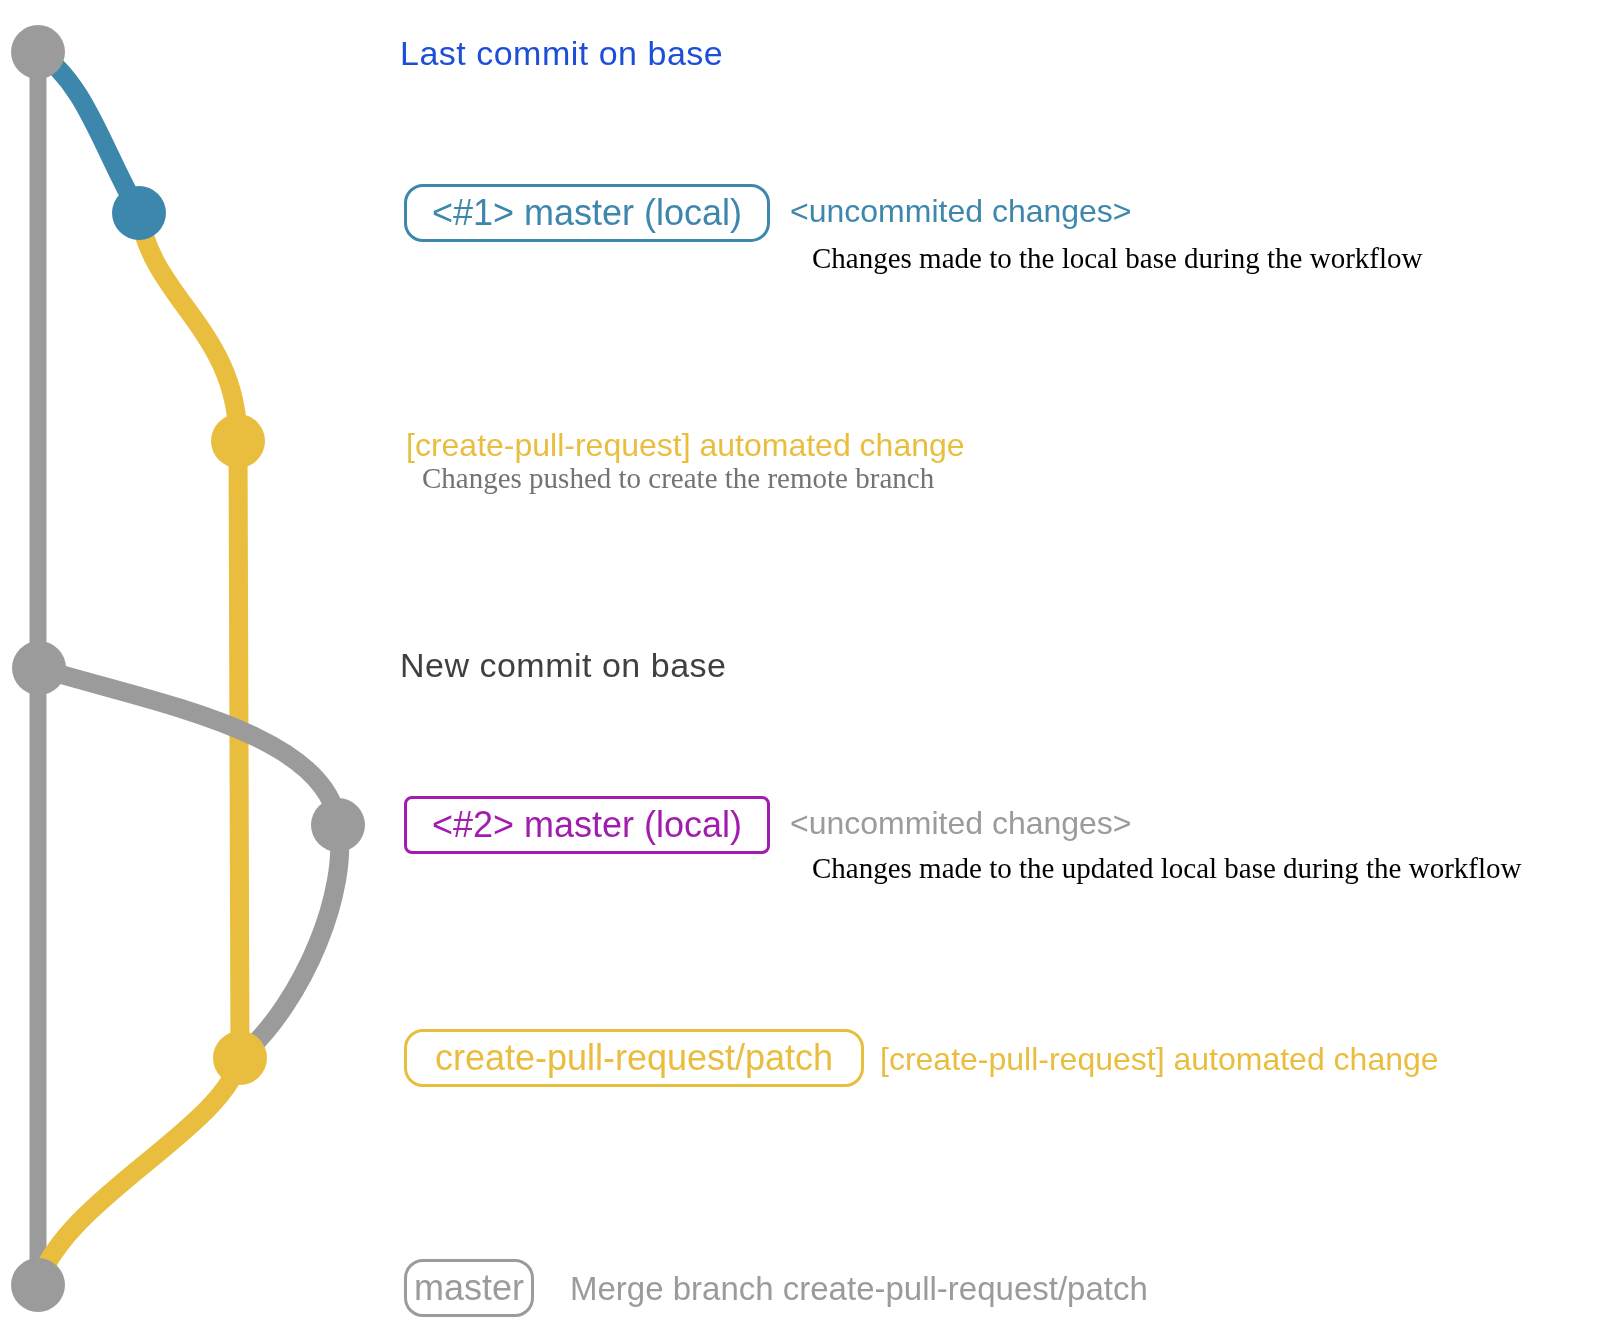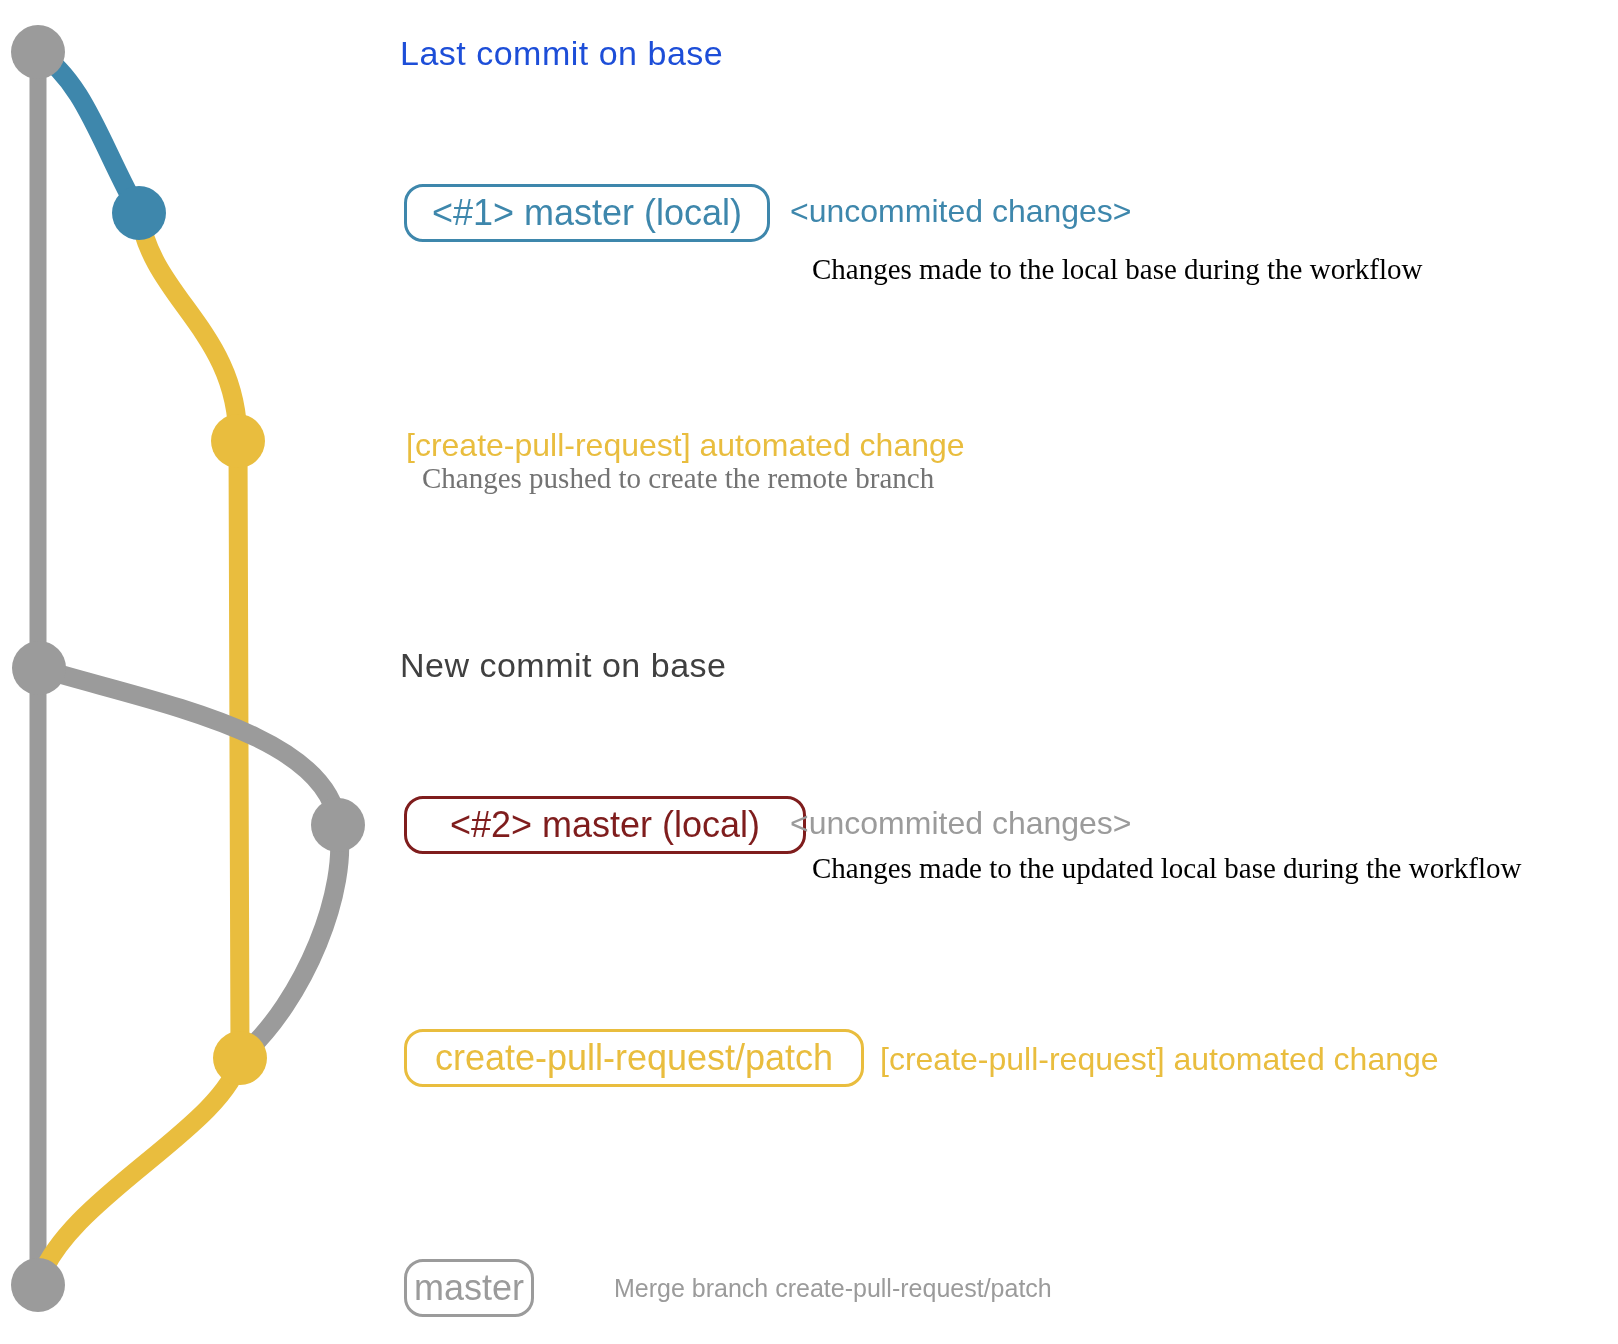--- a/index.html
+++ b/index.html
@@ -37,22 +37,21 @@
     box-sizing: border-box;
     border: 3px solid currentColor;
     border-radius: 19px;
     font-size: 36px;
     background: #ffffff;
   }
   .msg {
     font-size: 32px;
   }
   .msg-lg {
-    font-size: 25px;
-    margin-left: 44px;
+    font-size: 33px;
   }
   .desc {
     font-family: "Liberation Serif", serif;
     font-size: 29px;
     color: #000000;
   }
 </style>
 </head>
 <body>
 
@@ -80,28 +79,28 @@
     <circle cx="240" cy="1058" r="27" fill="#e9bd3e"></circle>
     <circle cx="38" cy="1285" r="27" fill="#9b9b9b"></circle>
   </svg>
 
   <div class="abs row-label" style="left: 400px; top: 53px; color: #1d4ed8;">Last commit on base</div>
 
   <div class="abs tag-box" style="left: 404px; top: 213px; width: 366px; height: 58px; color: rgb(62, 135, 172);">
     <span>&lt;#1&gt; master (local)</span>
   </div>
   <div class="abs msg" style="left: 790px; top: 211px; color: rgb(62, 135, 172);">&lt;uncommited changes&gt;</div>
-  <div class="abs desc" style="left: 812px; top: 269px; color: rgb(0, 0, 0);">Changes made to the local base during the workflow</div>
+  <div class="abs desc" style="left: 812px; top: 258px; color: rgb(0, 0, 0);">Changes made to the local base during the workflow</div>
 
   <div class="abs msg" style="left: 406px; top: 445px; color: rgb(233, 189, 62);">[create-pull-request] automated change</div>
   <div class="abs desc" style="left: 422px; top: 478px; color: #737373;">Changes pushed to create the remote branch</div>
 
   <div class="abs row-label" style="left: 400px; top: 665px; color: #404040;">New commit on base</div>
 
-  <div class="abs tag-box" style="left: 404px; top: 825px; width: 402px; height: 58px; color: #7f1d1d;">
+  <div class="abs tag-box" style="left: 404px; top: 825px; width: 366px; height: 58px; color: #a21caf; border-radius: 8px;">
     <span>&lt;#2&gt; master (local)</span>
   </div>
   <div class="abs msg" style="left: 790px; top: 823px; color: rgb(155, 155, 155);">&lt;uncommited changes&gt;</div>
   <div class="abs desc" style="left: 812px; top: 868px; color: rgb(0, 0, 0);">Changes made to the updated local base during the workflow</div>
 
   <div class="abs tag-box" style="left: 404px; top: 1058px; width: 460px; height: 58px; color: rgb(233, 189, 62);">
     <span>create-pull-request/patch</span>
   </div>
   <div class="abs msg" style="left: 880px; top: 1059px; color: rgb(233, 189, 62);">[create-pull-request] automated change</div>
 

